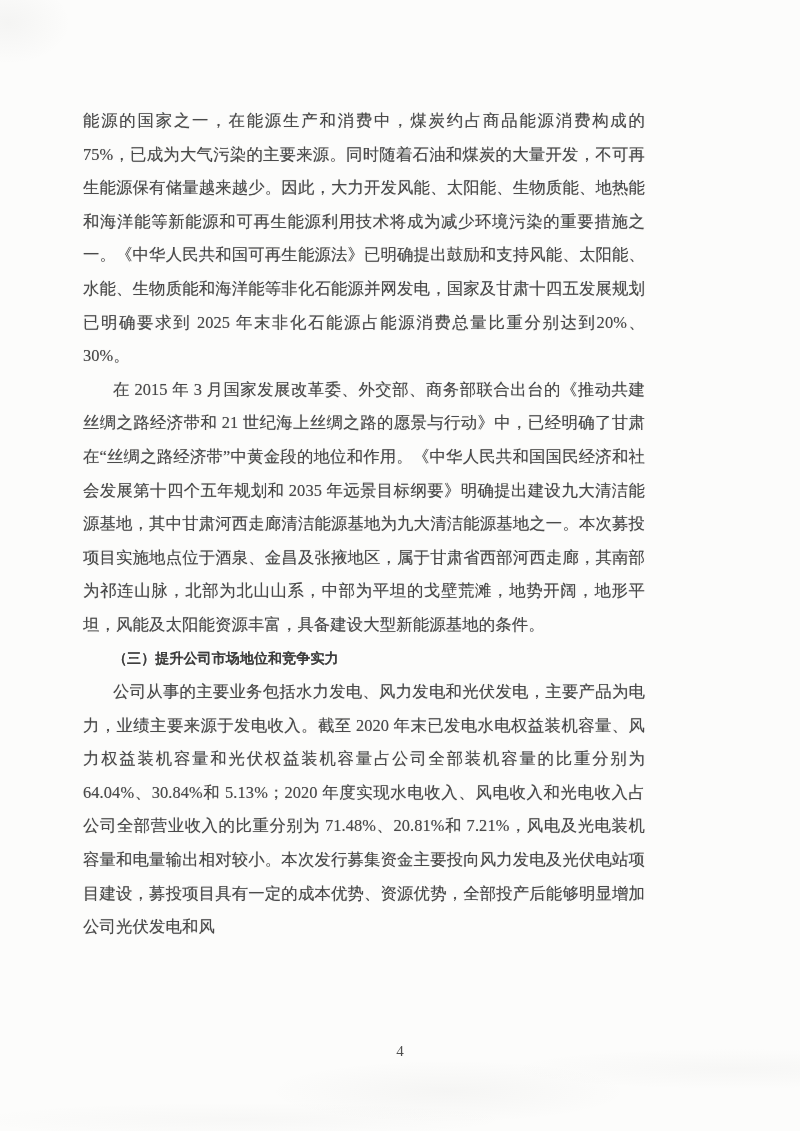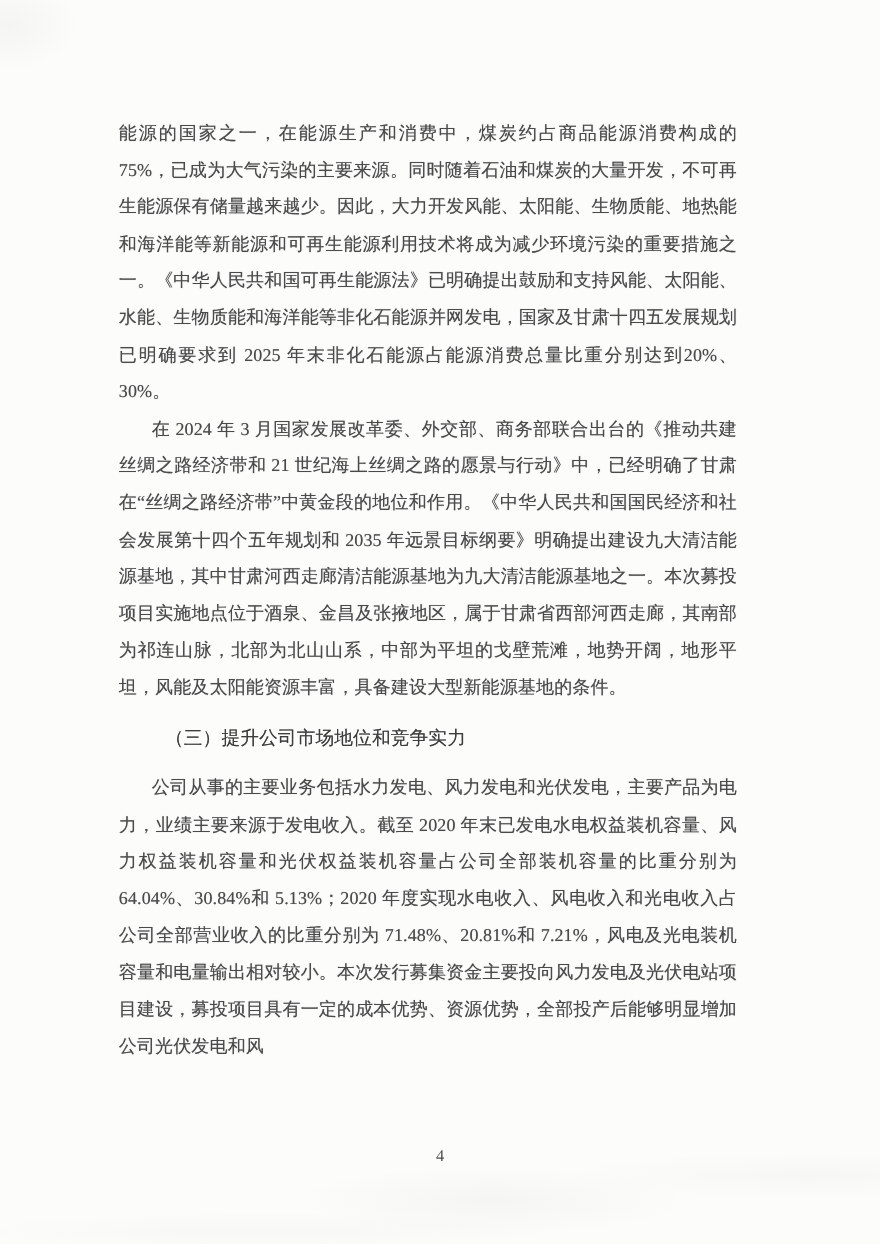--- a/index.html
+++ b/index.html
@@ -11,21 +11,21 @@
     height: 1131px;
     background: #fafaf8;
     font-family: "Liberation Serif", "DejaVu Serif", serif;
     overflow: hidden;
   }
   .page {
     position: relative;
     box-sizing: border-box;
     width: 800px;
     height: 1131px;
-    padding: 104px 117px 0 108px;
+    padding: 104px 117px 0 83px;
     
     background:
       radial-gradient(ellipse 260px 45px at 56% 96.5%, rgba(60,60,55,0.035), transparent 70%),
       radial-gradient(ellipse 330px 30px at 92% 94.5%, rgba(60,60,55,0.028), transparent 70%),
       radial-gradient(ellipse 90px 60px at 1% 2%, rgba(60,60,55,0.04), transparent 70%),
       radial-gradient(ellipse 400px 25px at 30% 99%, rgba(60,60,55,0.025), transparent 70%),
       #fcfcfb;
   }
   .content {
     width: 562px;
@@ -36,24 +36,24 @@
     line-height: 33.6px;
     text-align: justify;
     color: #4a4a4a;
     text-shadow: 0 0 0.7px rgba(74,74,74,0.55);
     letter-spacing: 0.1px;
   }
   .content p.indent {
     text-indent: 30px;
   }
   .content .heading {
-    margin: 12px;
-    font-size: 17px;
+    margin: 0;
+    font-size: 14px;
     line-height: 33.6px;
-    font-weight: normal;
+    font-weight: bold;
     color: #3d3d3d;
     text-indent: 30px;
     text-shadow: 0 0 0.6px rgba(61,61,61,0.6);
   }
   .page-number {
     position: absolute;
     top: 1041px;
     left: 0;
     width: 800px;
     text-align: center;
@@ -61,18 +61,18 @@
     line-height: 20px;
     color: #4f4f4f;
   }
 </style>
 </head>
 <body>
 
 <div class="page">
   <div class="content">
     <p class="body">能源的国家之一，在能源生产和消费中，煤炭约占商品能源消费构成的 75%，已成为大气污染的主要来源。同时随着石油和煤炭的大量开发，不可再生能源保有储量越来越少。因此，大力开发风能、太阳能、生物质能、地热能和海洋能等新能源和可再生能源利用技术将成为减少环境污染的重要措施之一。《中华人民共和国可再生能源法》已明确提出鼓励和支持风能、太阳能、水能、生物质能和海洋能等非化石能源并网发电，国家及甘肃十四五发展规划已明确要求到 2025 年末非化石能源占能源消费总量比重分别达到20%、30%。</p>
-    <p class="body indent">在 2024 年 3 月国家发展改革委、外交部、商务部联合出台的《推动共建丝绸之路经济带和 21 世纪海上丝绸之路的愿景与行动》中，已经明确了甘肃在“丝绸之路经济带”中黄金段的地位和作用。《中华人民共和国国民经济和社会发展第十四个五年规划和 2035 年远景目标纲要》明确提出建设九大清洁能源基地，其中甘肃河西走廊清洁能源基地为九大清洁能源基地之一。本次募投项目实施地点位于酒泉、金昌及张掖地区，属于甘肃省西部河西走廊，其南部为祁连山脉，北部为北山山系，中部为平坦的戈壁荒滩，地势开阔，地形平坦，风能及太阳能资源丰富，具备建设大型新能源基地的条件。</p>
+    <p class="body indent">在 2015 年 3 月国家发展改革委、外交部、商务部联合出台的《推动共建丝绸之路经济带和 21 世纪海上丝绸之路的愿景与行动》中，已经明确了甘肃在“丝绸之路经济带”中黄金段的地位和作用。《中华人民共和国国民经济和社会发展第十四个五年规划和 2035 年远景目标纲要》明确提出建设九大清洁能源基地，其中甘肃河西走廊清洁能源基地为九大清洁能源基地之一。本次募投项目实施地点位于酒泉、金昌及张掖地区，属于甘肃省西部河西走廊，其南部为祁连山脉，北部为北山山系，中部为平坦的戈壁荒滩，地势开阔，地形平坦，风能及太阳能资源丰富，具备建设大型新能源基地的条件。</p>
     <p class="heading">（三）提升公司市场地位和竞争实力</p>
     <p class="body indent">公司从事的主要业务包括水力发电、风力发电和光伏发电，主要产品为电力，业绩主要来源于发电收入。截至 2020 年末已发电水电权益装机容量、风力权益装机容量和光伏权益装机容量占公司全部装机容量的比重分别为 64.04%、30.84%和 5.13%；2020 年度实现水电收入、风电收入和光电收入占公司全部营业收入的比重分别为 71.48%、20.81%和 7.21%，风电及光电装机容量和电量输出相对较小。本次发行募集资金主要投向风力发电及光伏电站项目建设，募投项目具有一定的成本优势、资源优势，全部投产后能够明显增加公司光伏发电和风</p>
   </div>
   <div class="page-number">4</div>
 </div>
 
 </body></html>

